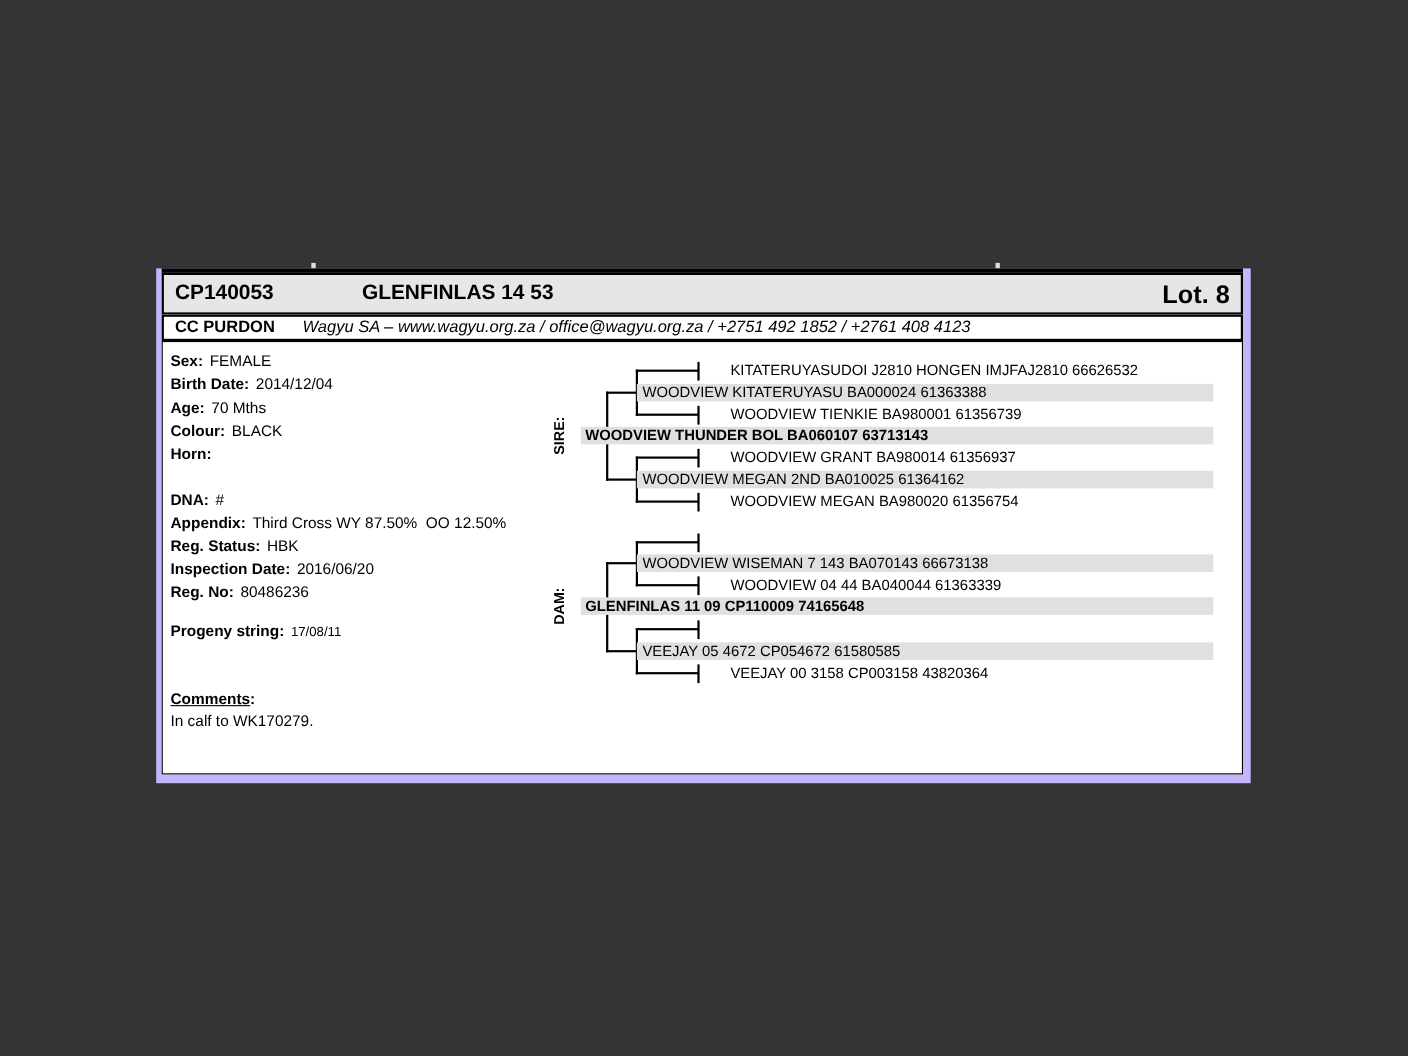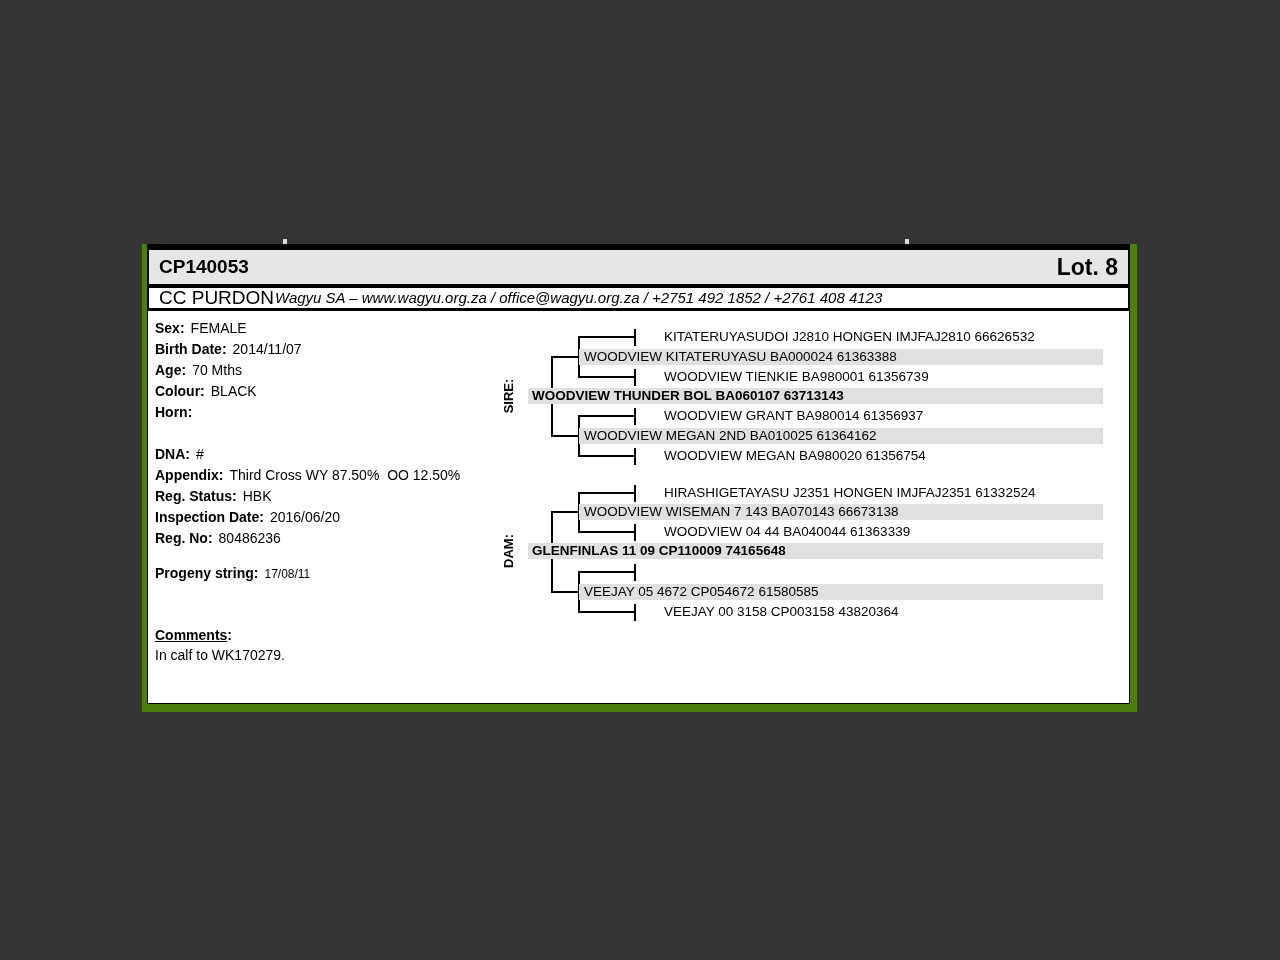--- a/index.html
+++ b/index.html
@@ -7,21 +7,21 @@
   body {
     position:relative;
     background:#343434;
     font-family:"Liberation Sans","DejaVu Sans",sans-serif;
     color:#000;
     overflow:hidden;
   }
   .page {
     position:absolute; left:142px; top:244px;
     width:995px; height:468px;
-    background:#4d7c0f;
+    background:#c4b5fd;
   }
   .topbar {
     position:absolute; left:5px; top:0;
     width:983px; height:5px; background:#000;
   }
   .notch {
     position:absolute; width:4px; height:8px; top:239px;
     background:#dcdcdc;
   }
   .header-box {
@@ -32,21 +32,21 @@
   }
   .header-box .hid   { position:absolute; left:10px;  top:0; line-height:34px; font-weight:bold; font-size:19px; }
   .header-box .hname { position:absolute; left:180px; top:0; line-height:34px; font-weight:bold; font-size:19px; }
   .header-box .hlot  { position:absolute; right:10px; top:0; line-height:34px; font-weight:bold; font-size:23px; }
   .cc-box {
     position:absolute; left:5px; top:42px;
     width:983px; height:24px;
     background:#fff;
     border:2px solid #000;
   }
-  .cc-box .ccname { position:absolute; left:10px;  top:0; line-height:20px; font-weight:normal; font-size:19px; }
+  .cc-box .ccname { position:absolute; left:10px;  top:0; line-height:20px; font-weight:bold; font-size:15px; }
   .cc-box .ccinfo { position:absolute; left:126px; top:0; line-height:20px; font-style:italic; font-size:15px; }
   .main-box {
     position:absolute; left:5px; top:66px;
     width:983px; height:394px;
     background:#fff;
     border:1.5px solid #000;
   }
   .inner { position:absolute; left:0; top:0; width:980px; height:472px; }
   
   .detail { position:absolute; left:7px; height:20px; line-height:20px; font-size:14px; white-space:pre; }
@@ -72,33 +72,34 @@
 <body style="background: rgb(52, 52, 52);">
 
 <div class="notch" style="left:283px"></div>
 <div class="notch" style="left:905px"></div>
 
 <div class="page">
   <div class="topbar"></div>
 
   <div class="header-box" style="background: rgb(230, 230, 230);">
     <span class="hid">CP140053</span>
+    <span class="hname">GLENFINLAS 14 53</span>
     <span class="hlot">Lot. 8</span>
   </div>
 
   <div class="cc-box">
     <span class="ccname">CC PURDON</span>
     <span class="ccinfo">Wagyu SA – www.wagyu.org.za / office@wagyu.org.za / +2751 492 1852 / +2761 408 4123</span>
   </div>
 
   <div class="main-box">
     <div class="inner">
 
       <div class="detail" style="top:7px"><span class="dl">Sex:</span><span class="dv">FEMALE</span></div>
-      <div class="detail" style="top:28px"><span class="dl">Birth Date:</span><span class="dv">2014/11/07</span></div>
+      <div class="detail" style="top:28px"><span class="dl">Birth Date:</span><span class="dv">2014/12/04</span></div>
       <div class="detail" style="top:49px"><span class="dl">Age:</span><span class="dv">70 Mths</span></div>
       <div class="detail" style="top:70px"><span class="dl">Colour:</span><span class="dv">BLACK</span></div>
       <div class="detail" style="top:91px"><span class="dl">Horn:</span><span class="dv"></span></div>
       <div class="detail" style="top:133px"><span class="dl">DNA:</span><span class="dv">#</span></div>
       <div class="detail" style="top:154px"><span class="dl">Appendix:</span><span class="dv">Third Cross WY 87.50%  OO 12.50%</span></div>
       <div class="detail" style="top:175px"><span class="dl">Reg. Status:</span><span class="dv">HBK</span></div>
       <div class="detail" style="top:196px"><span class="dl">Inspection Date:</span><span class="dv">2016/06/20</span></div>
       <div class="detail" style="top:217px"><span class="dl">Reg. No:</span><span class="dv">80486236</span></div>
       <div class="detail" style="top:252px"><span class="dl">Progeny string:</span><span class="dv small">17/08/11</span></div>
 
@@ -137,21 +138,20 @@
       <div class="vl" style="left:486px;top:293px;height:17px"></div>
 
       <div class="ped-row g3" style="top:18px">KITATERUYASUDOI J2810 HONGEN IMJFAJ2810 66626532</div>
       <div class="ped-row g2 shaded" style="top: 38px; background: rgb(224, 224, 224);">WOODVIEW KITATERUYASU BA000024 61363388</div>
       <div class="ped-row g3" style="top:58px">WOODVIEW TIENKIE BA980001 61356739</div>
       <div class="ped-row g1 shaded" style="top: 77px; background: rgb(224, 224, 224);">WOODVIEW THUNDER BOL BA060107 63713143</div>
       <div class="ped-row g3" style="top:97px">WOODVIEW GRANT BA980014 61356937</div>
       <div class="ped-row g2 shaded" style="top: 117px; background: rgb(224, 224, 224);">WOODVIEW MEGAN 2ND BA010025 61364162</div>
       <div class="ped-row g3" style="top:137px">WOODVIEW MEGAN BA980020 61356754</div>
 
-      <div class="ped-row g3" style="top:174px">HIRASHIGETAYASU J2351 HONGEN IMJFAJ2351 61332524</div>
       <div class="ped-row g2 shaded" style="top: 193px; background: rgb(224, 224, 224);">WOODVIEW WISEMAN 7 143 BA070143 66673138</div>
       <div class="ped-row g3" style="top:213px">WOODVIEW 04 44 BA040044 61363339</div>
       <div class="ped-row g1 shaded" style="top: 232px; background: rgb(224, 224, 224);">GLENFINLAS 11 09 CP110009 74165648</div>
       <div class="ped-row g3" style="top:253px"></div>
       <div class="ped-row g2 shaded" style="top: 273px; background: rgb(224, 224, 224);">VEEJAY 05 4672 CP054672 61580585</div>
       <div class="ped-row g3" style="top:293px">VEEJAY 00 3158 CP003158 43820364</div>
 
     </div>
   </div>
 </div>

